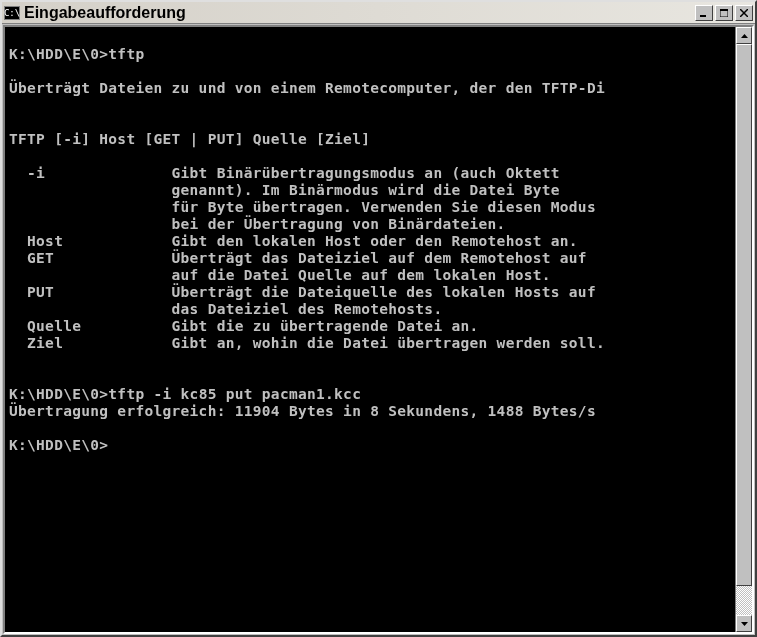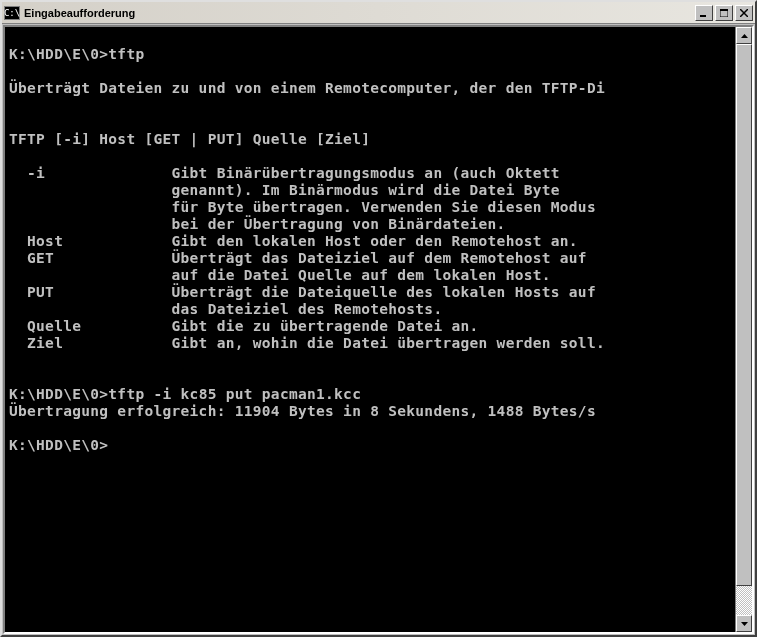--- a/index.html
+++ b/index.html
@@ -35,21 +35,21 @@
     margin-right: 4px;
     display: flex;
     align-items: center;
     justify-content: center;
     color: #fff;
     font-size: 9px;
     font-family: monospace;
   }
   .titlebar-text {
     flex: 1;
-    font-size: 11px;
+    font-size: 16px;
     font-weight: bold;
     color: #000;
   }
   .titlebar-buttons {
     display: flex;
     gap: 0;
   }
   .titlebar-btn {
     width: 18px;
     height: 16px;

